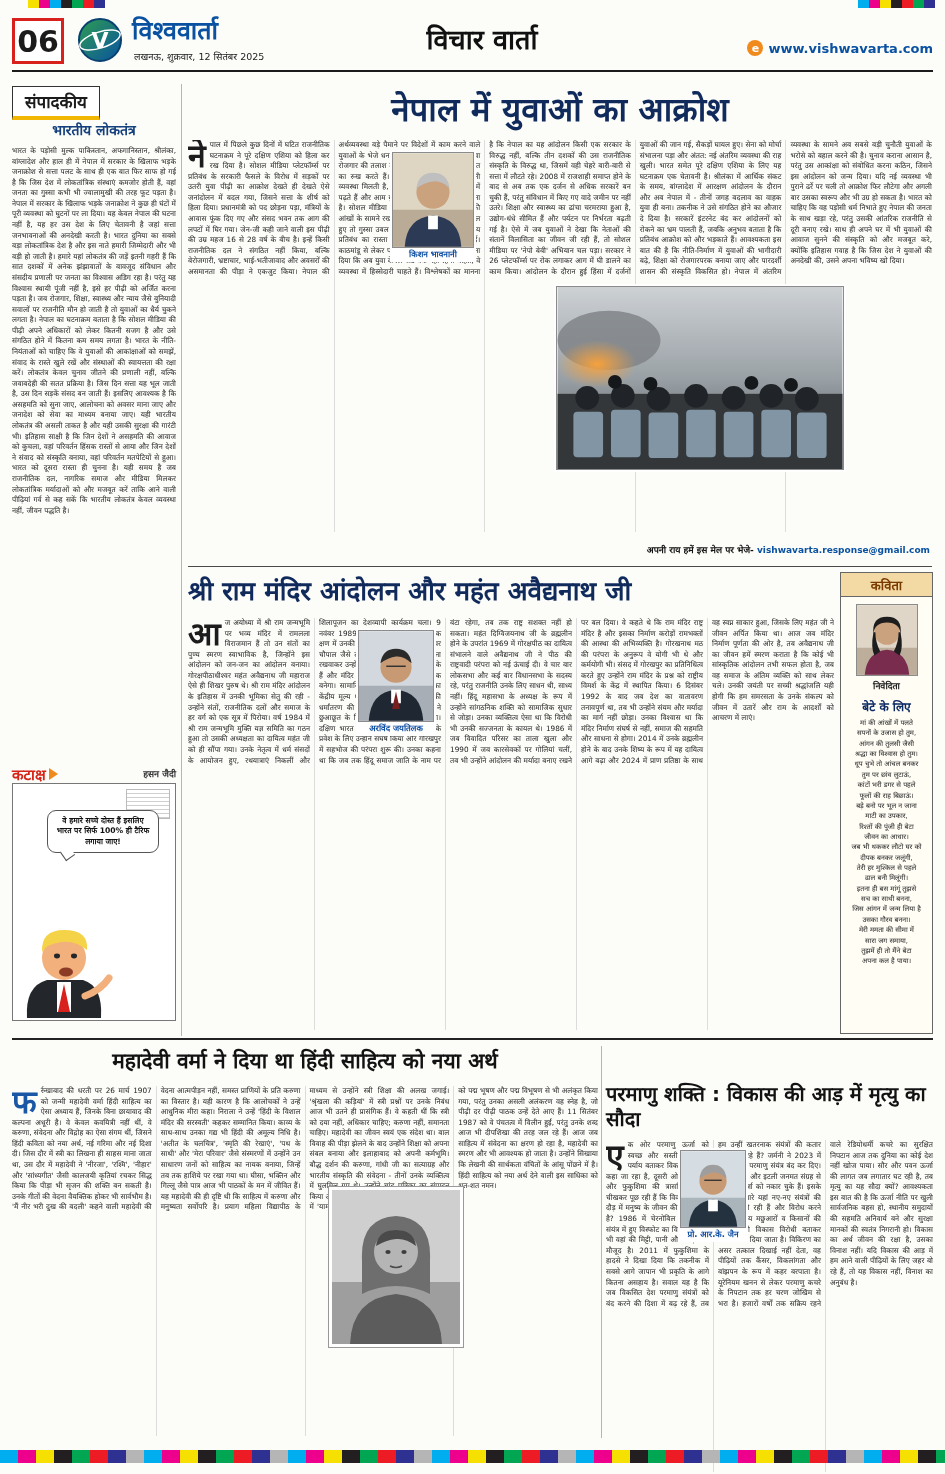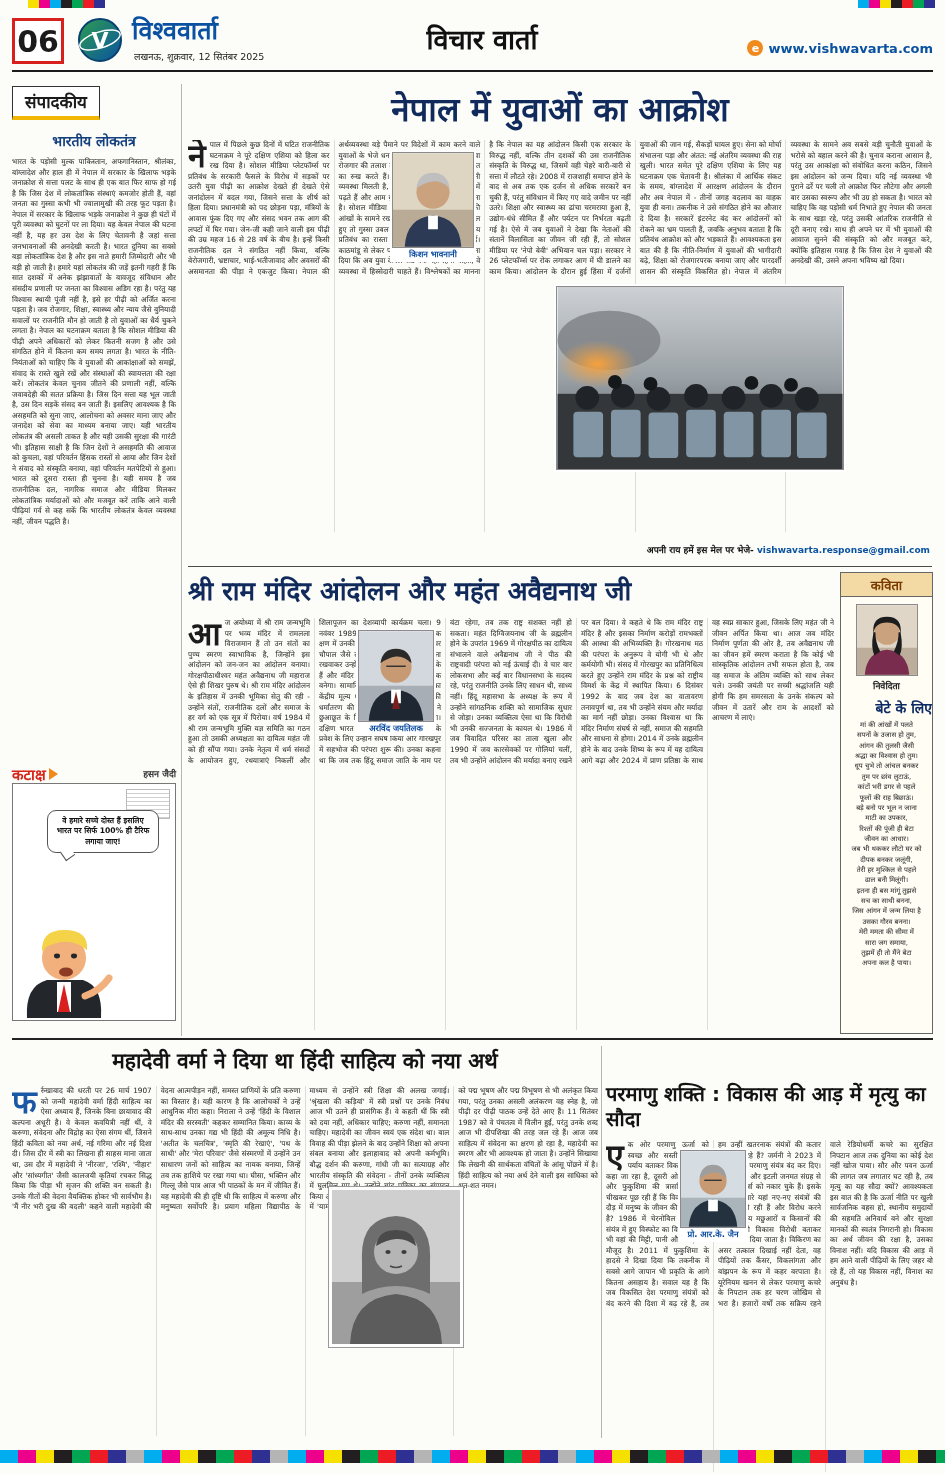--- a/index.html
+++ b/index.html
@@ -36,21 +36,21 @@
   .dropcap.blue { color:#1a57a5; }
 
   .vrule { position:absolute; width:1px; background:#b5b5b5; }
   .hrule { position:absolute; height:0; border-top:1.5px solid #4a4a4a; }
   .hrule.heavy { border-top:2px solid #222; }
 
   
   .editorial { position:absolute; left:12px; top:86px; width:164px; height:674px; }
   .edit-label { display:inline-block; border:1.5px solid #333; border-bottom:4px solid #f2b705;
     padding:3px 12px; font-size:17px; font-weight:bold; color:#1b1b1b; background:#fff; }
-  .edit-title { margin-top:11px; text-align:center; font-size:14px; font-weight:bold; color:#14407d; }
+  .edit-title { text-align:center; font-size:14px; font-weight:bold; color:#14407d; }
   .edit-body { margin-top:7px; height:592px; overflow:hidden; }
 
   
   .satire { position:absolute; left:12px; top:764px; width:164px; height:266px; }
   .satire-head { display:flex; align-items:center; justify-content:space-between; height:20px; border-bottom:1px solid #777; }
   .satire-label { font-size:15px; font-weight:bold; color:#d62518; display:flex; align-items:center; gap:3px; }
   .satire-arrow { width:0; height:0; border-top:6px solid transparent; border-bottom:6px solid transparent; border-left:9px solid #f08a1d; }
   .satire-author { font-size:9px; font-weight:bold; color:#333; }
   .cartoon { position:absolute; left:0; top:19px; width:164px; height:238px; border:1px solid #777; background:#fff; overflow:hidden; }
   .bubble { position:absolute; left:34px; top:26px; width:112px; border:1px solid #555; border-radius:9px;
@@ -82,21 +82,21 @@
   .article2 { position:absolute; left:188px; top:572px; width:646px; height:462px; }
   .a2-body { position:absolute; left:0; right:0; top:46px; height:412px; }
   .a2-author { left:168px; top:56px; width:80px; }
 
   
   .poembox { position:absolute; left:840px; top:572px; width:93px; height:462px; border:1px solid #666; background:#fffdf4; overflow:hidden; }
   .poem-head { height:24px; background:#f3d9a4; border-bottom:1px solid #666; display:flex; align-items:center; justify-content:center;
     font-size:13px; font-weight:bold; color:#7a3b00; }
   .poet-photo { margin:7px auto 3px auto; width:62px; }
   .poet-name { text-align:center; font-size:9px; font-weight:bold; color:#222; }
-  .poem-title { text-align:right; font-size:14px; font-weight:bold; color:#0c2a63; margin:6px 0 3px 0; }
+  .poem-title { text-align:center; font-size:12px; font-weight:bold; color:#0c2a63; margin:6px 0 3px 0; }
   .poem-lines { font-size:6.9px; line-height:1.5; color:#222; text-align:center; white-space:pre-line; padding:0 4px; }
 
   
   .article3 { position:absolute; left:12px; top:1046px; width:586px; height:392px; }
   .a3-body { position:absolute; left:0; right:0; top:40px; height:350px; }
   .a3-author { left:38px; top:46px; width:68px; }
   .a3-photo { position:absolute; left:316px; top:140px; width:136px; height:162px; background:#fff; padding:3px; border:1px solid #999; }
 
   
   .article4 { position:absolute; left:606px; top:1046px; width:327px; height:392px;margin-top:36px; }

